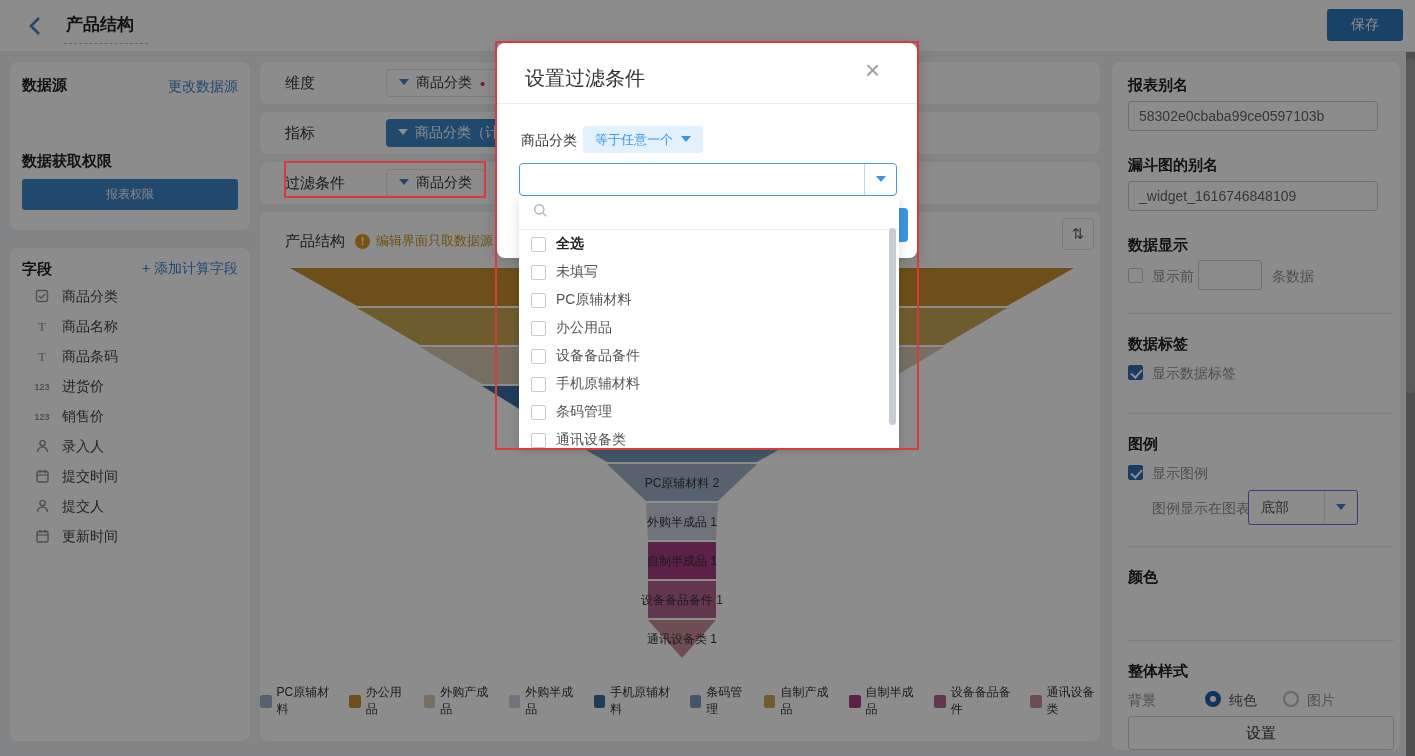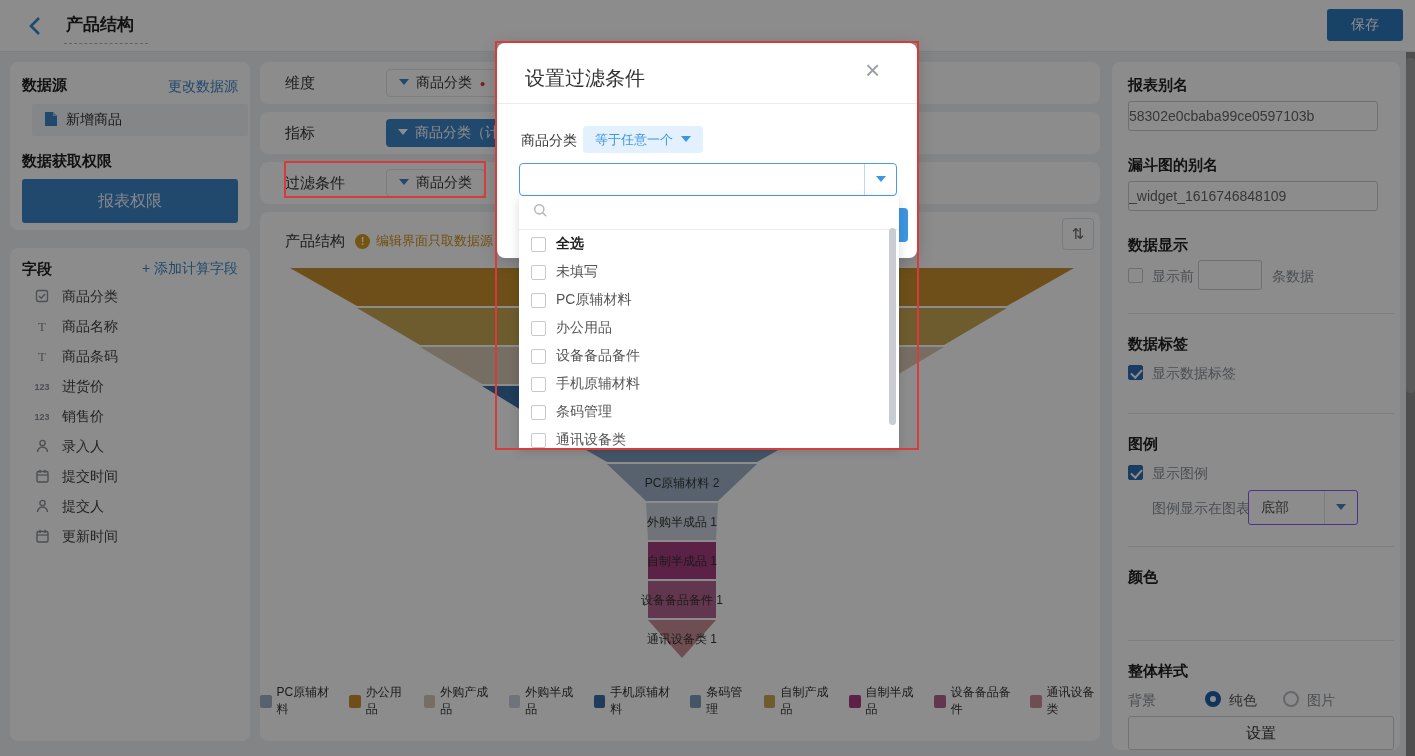--- a/index.html
+++ b/index.html
@@ -23,21 +23,21 @@
   .cb { display:inline-block; width:15px; height:15px; border:1px solid #c6c9ce; border-radius:2px; background:#fff; position:relative; vertical-align:middle; }
   .cb.checked { background:#2e6db4; border-color:#2e6db4; }
   .cb.checked::after { content:""; position:absolute; left:4px; top:1px; width:5px; height:9px; border:solid #fff; border-width:0 2px 2px 0; transform:rotate(42deg); }
   .radio { display:inline-block; width:16px; height:16px; border-radius:50%; border:2px solid #b9bcc1; background:#fff; vertical-align:middle; }
   .radio.sel { border:5px solid #1f5fa8; }
 
   
   .lcard1 { left:10px; top:62px; width:240px; height:168px; }
   .lcard2 { left:10px; top:248px; width:240px; height:493px; }
   .ds-item { position:absolute; left:22px; top:104px; width:216px; height:32px; background:#f3f4f6; border-radius:3px; display:flex; align-items:center; padding-left:12px; gap:8px; font-size:14px; color:#333; }
-  .perm-btn { position:absolute; left:22px; top:179px; width:216px; height:44px; background:#3d85c8; border:none; border-radius:3px; color:rgba(255,255,255,.92); font-size:16px; }
+  .perm-btn { position:absolute; left:22px; top:179px; width:216px; height:31px; background:#3d85c8; border:none; border-radius:3px; color:rgba(255,255,255,.92); font-size:12px; }
   #fields-list { position:absolute; left:22px; top:282px; width:216px; }
   .field-row { height:30px; display:flex; align-items:center; gap:10px; padding-left:10px; font-size:14px; color:#444; cursor:pointer; }
   .ficon { width:20px; text-align:center; color:#8b9097; font-size:12px; flex:0 0 20px; }
   .ficon.n { font-size:9px; letter-spacing:0; font-weight:bold; }
   .ficon.t { font-size:13px; font-family:"Liberation Serif",serif; }
 
   
   .mrow { left:260px; width:840px; height:42px;text-align:center; }
   .mrow .rlabel { position:absolute; left:25px; top:12px; font-size:15px; color:#333; }
   .pill { position:absolute; left:126px; top:7px; height:28px; border-radius:4px; display:flex; align-items:center; gap:7px; padding:0 12px; font-size:14px; }
@@ -54,21 +54,21 @@
   .sort-btn { position:absolute; left:802px; top:6px; width:32px; height:32px; border:1px solid #dcdfe3; border-radius:4px; background:#fff; color:#666; font-size:15px; line-height:30px; text-align:center; }
   #funnel { position:absolute; left:30px; top:56px; }
   .flabel { font-size:12px; fill:#333; text-anchor:middle; }
   #legend { position:absolute; left:0; top:472px; width:840px; display:flex; justify-content:center; align-items:center; gap:15px; }
   .lg-item { display:flex; align-items:center; gap:5px; font-size:12px; color:#333; }
   .lg-sw { width:13px; height:13px; border-radius:2px; }
 
   
   .rpanel { left:1112px; top:62px; width:288px; height:688px; }
   .rpanel .sec { position:absolute; left:16px; }
-  .rinput { position:absolute; left:16px; width:250px; height:30px; border:1px solid #c9ccd1; border-radius:3px; font-size:14px; color:#666; padding:0 0; background:#fff; font-family:inherit; }
+  .rinput { position:absolute; left:16px; width:250px; height:30px; border:1px solid #c9ccd1; border-radius:3px; font-size:14px; color:#666; padding:0 10px; background:#fff; font-family:inherit; }
   .rp-div { left:1128px; width:266px; }
   .rlab { font-size:14px; color:#8a8f96; }
   .sel-box { position:absolute; border:1px solid #8b5cf6; border-radius:3px; background:#fff; display:flex; }
   .sel-box .sel-txt { flex:1; font-size:14px; color:#555; display:flex; align-items:center; padding-left:12px; }
   .sel-box .sel-caret { width:33px; border-left:1px solid #dfe2e6; display:flex; align-items:center; justify-content:center; }
   .settings-btn { position:absolute; left:16px; top:654px; width:266px; height:34px; background:#fff; border:1px solid #cfd2d6; border-radius:3px; font-size:15px; color:#333; }
 
   
   .win-sb { position:absolute; left:1406px; top:52px; width:9px; height:704px; background:#8f8f8f; z-index:3; }
   .win-sb .thumb { position:absolute; left:0; top:6px; width:9px; height:335px; background:#a5a5a5; border-radius:4px; }
@@ -108,29 +108,20 @@
           <polyline points="15,4 7,12 15,20" fill="none" stroke="#3d85c8" stroke-width="2.6"></polyline>
         </svg>
     </span>
     <span class="page-title">产品结构</span>
     <button class="save-btn">保存</button>
   </div>
 
   <div class="card lcard1">
     <span class="sec-title" style="position:absolute;left:12px;top:14px;">数据源</span>
     <span class="blue-link" style="position:absolute;right:12px;top:16px;font-size:14px;">更改数据源</span>
-    <div class="ds-item" style="top:42px;">
-      <span>
-        <svg width="14" height="16" viewBox="0 0 14 16">
-            <path d="M1 1 h8 l4 4 v10 h-12 z" fill="#3d85c8"></path>
-            <path d="M9 1 l4 4 h-4 z" fill="#9cc4e8"></path>
-          </svg>
-      </span>
-      <span>新增商品</span>
-    </div>
     <span class="sec-title" style="position:absolute;left:12px;top:90px;">数据获取权限</span>
     <button class="perm-btn" style="top:117px;left:12px;">报表权限</button>
   </div>
 
   <div class="card lcard2">
     <span class="sec-title" style="position:absolute;left:12px;top:12px;">字段</span>
     <span class="blue-link" style="position:absolute;right:12px;top:12px;font-size:14px;">+ 添加计算字段</span>
     <div id="fields-list" style="left:12px;top:34px;">
         <div class="field-row">
           <span class="ficon"><svg width="14" height="14" viewBox="0 0 14 14">

